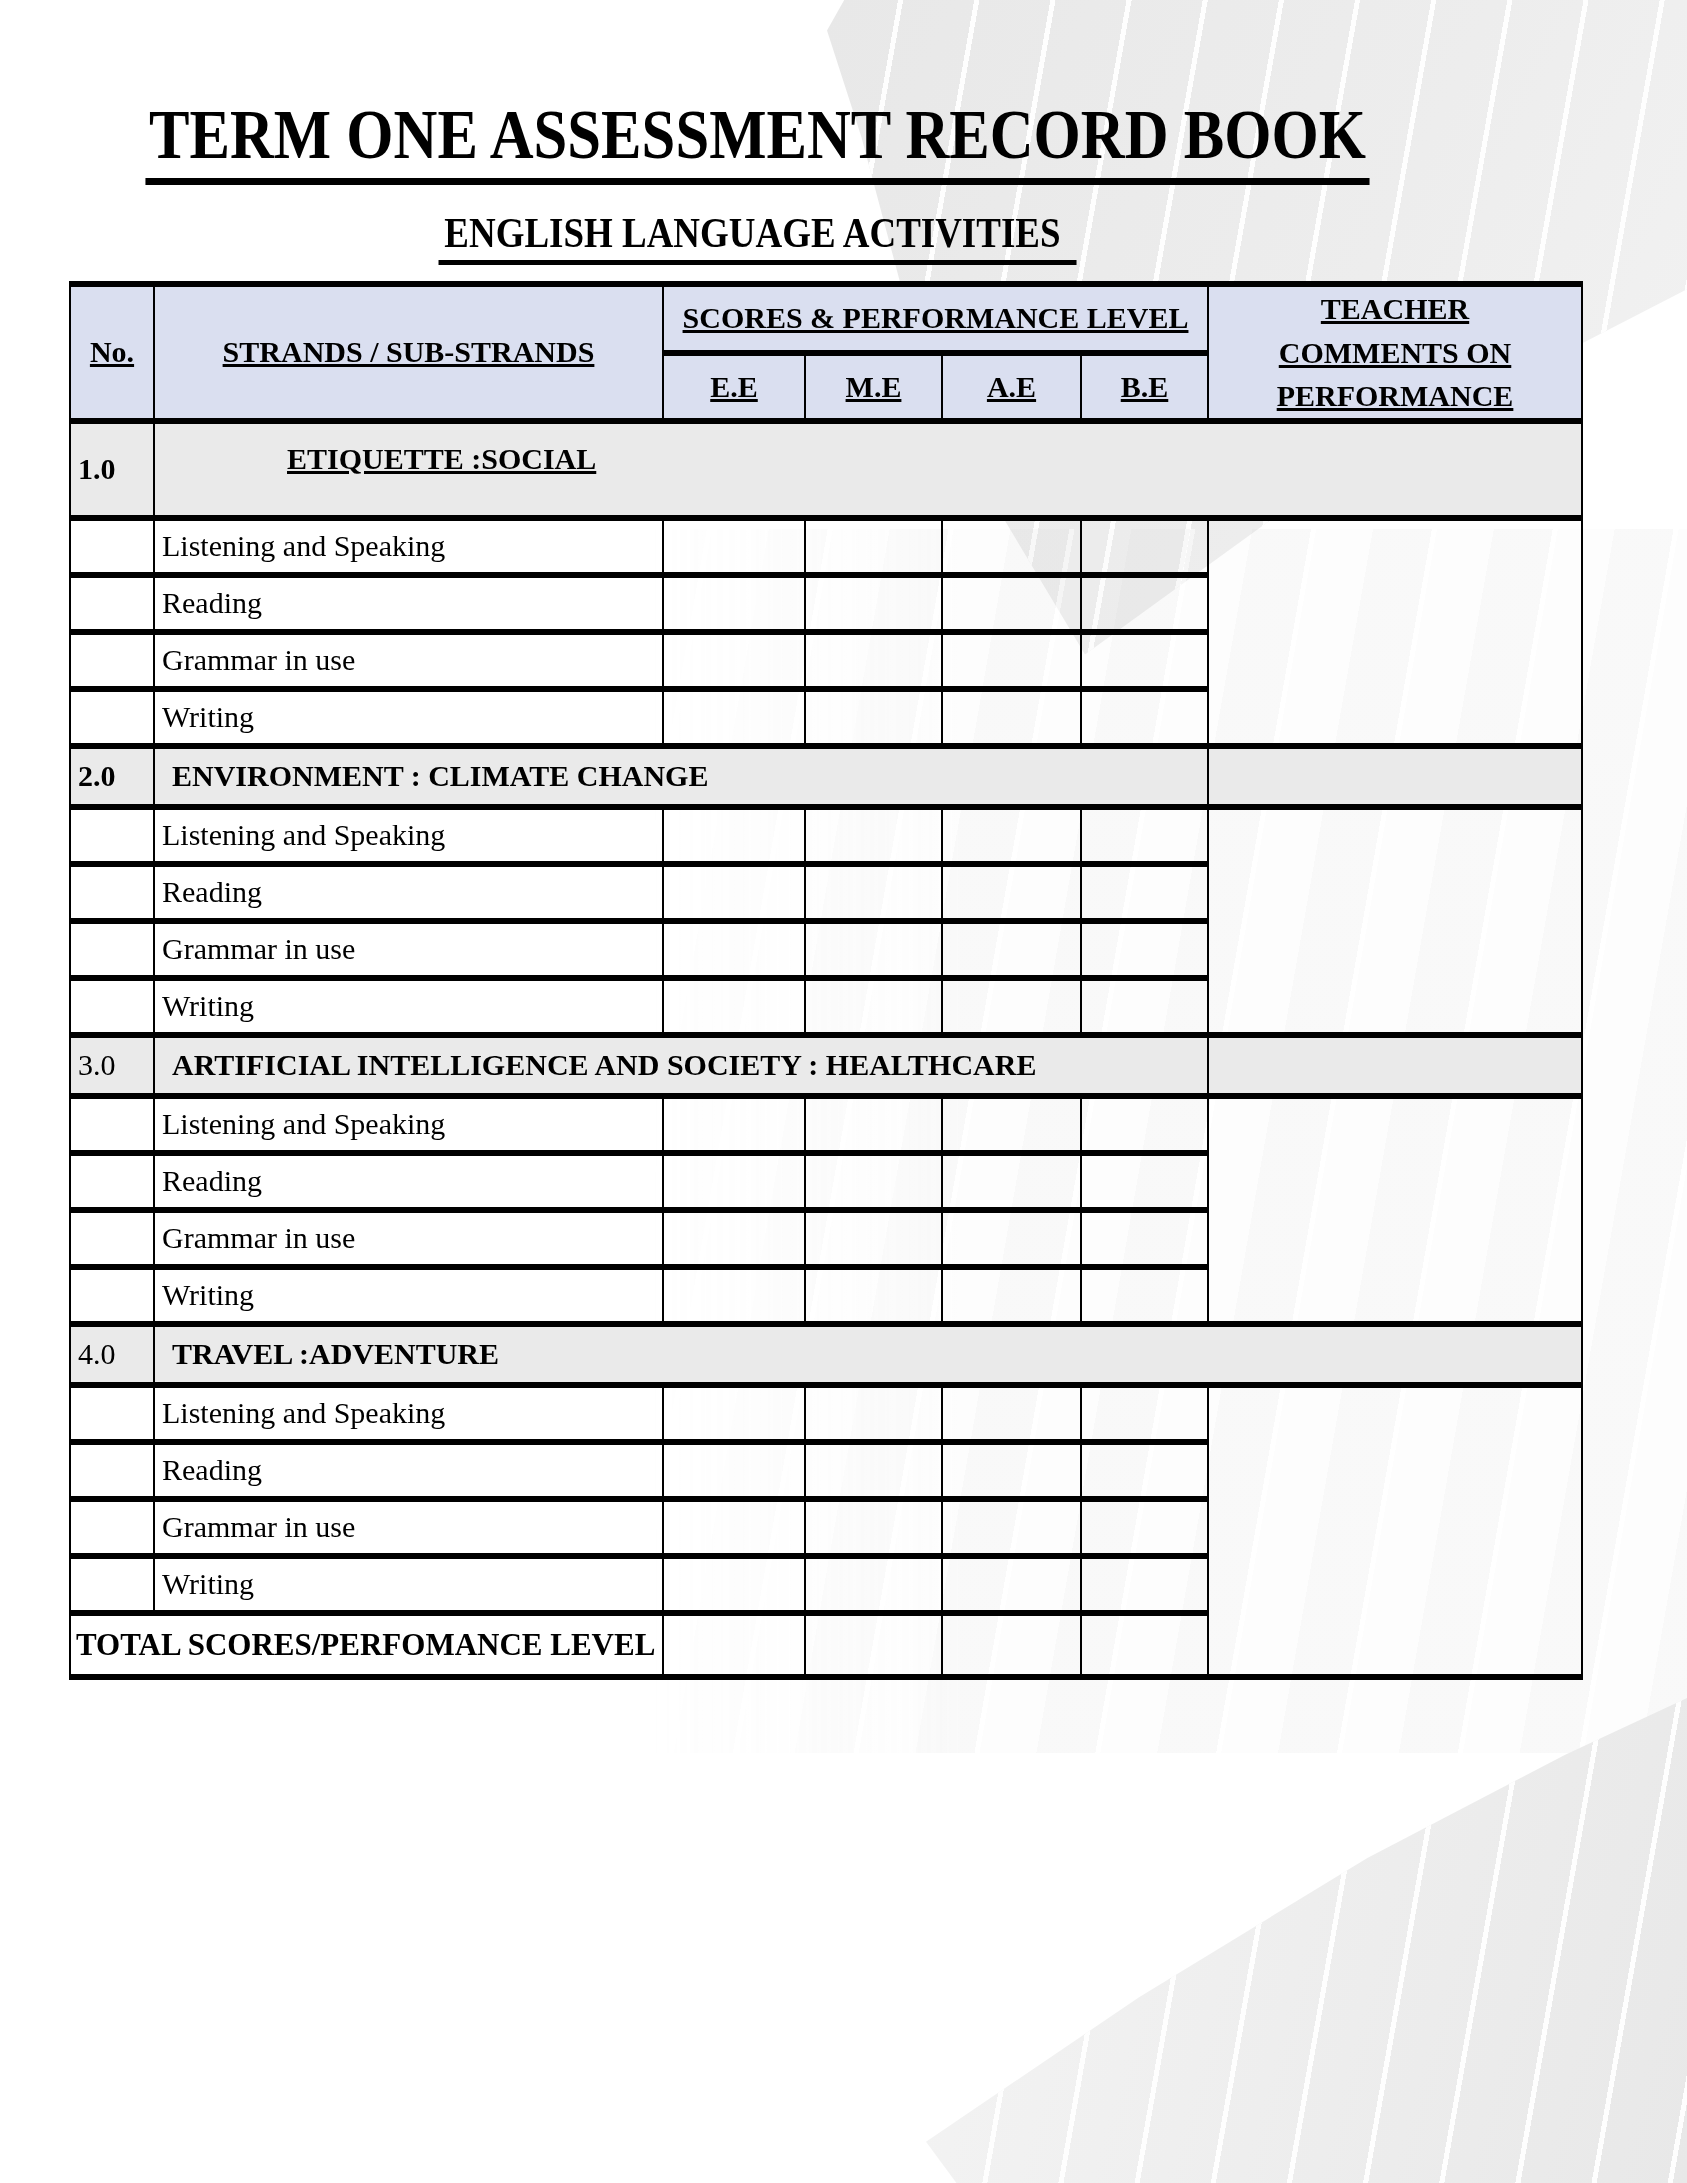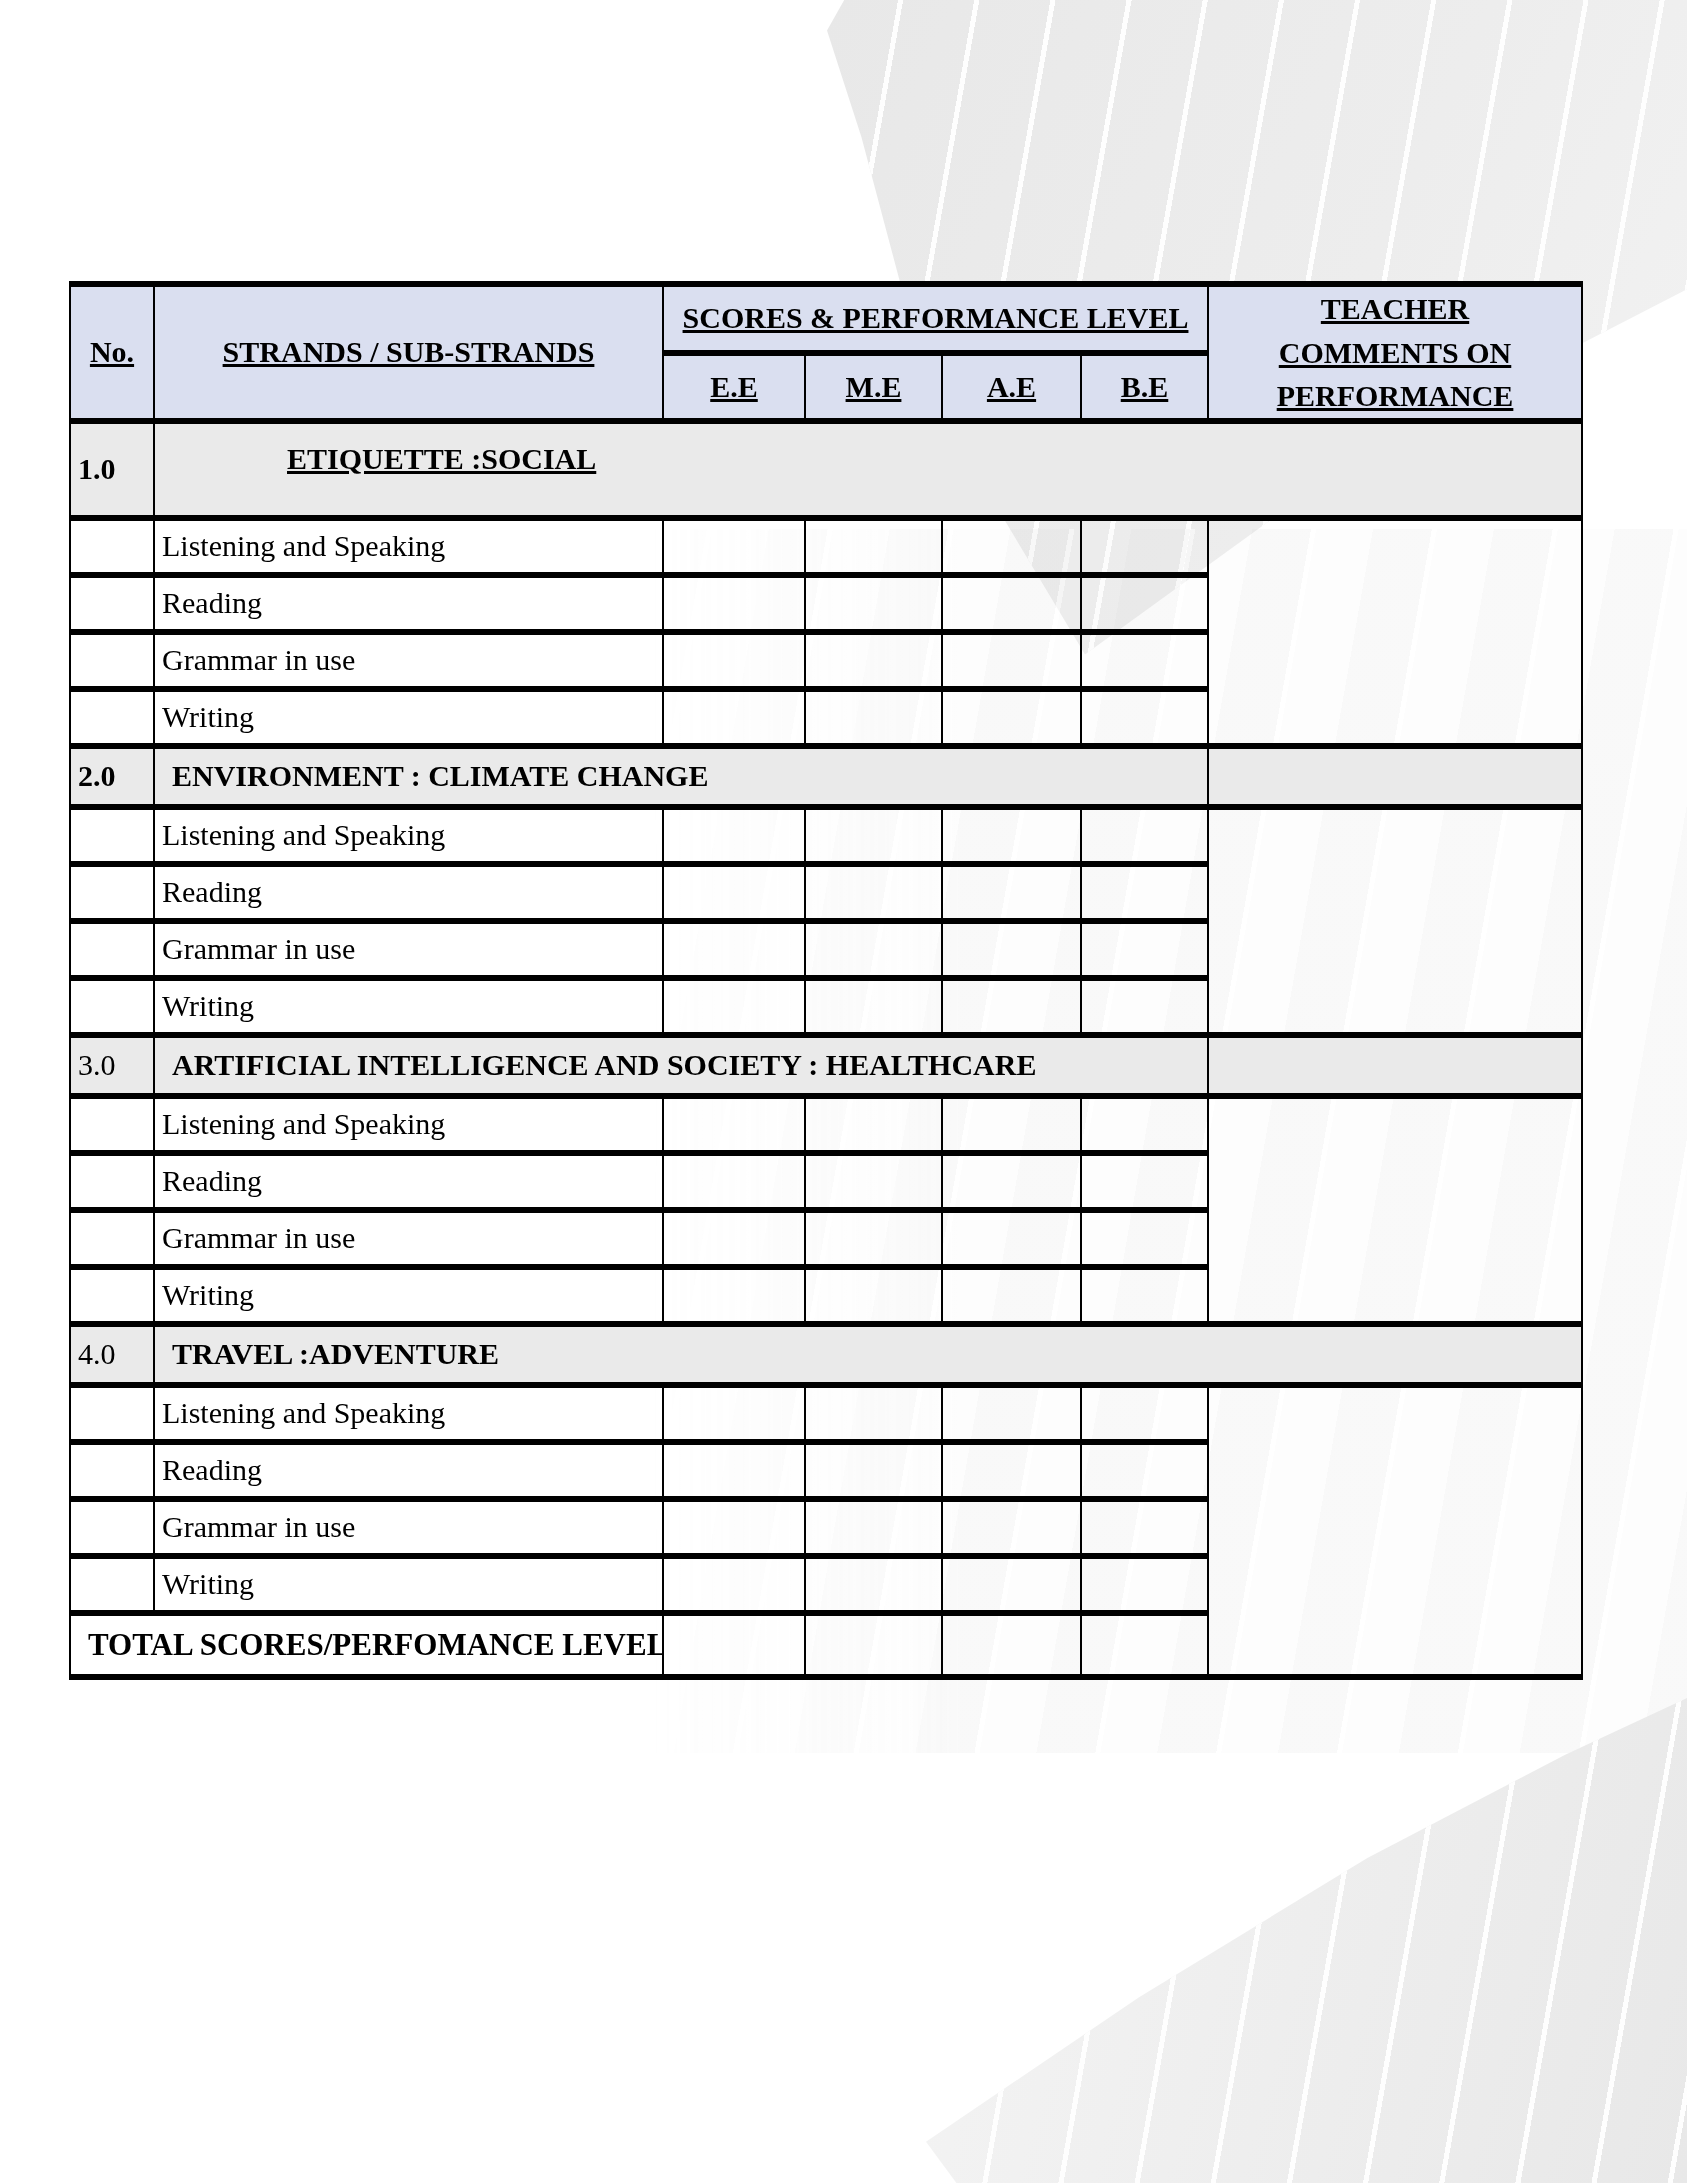--- a/index.html
+++ b/index.html
@@ -87,33 +87,39 @@
   tr.sec td{background:var(--section-bg);font-weight:700;}
   td.no{text-align:left;padding-left:7px;}
   td.no.regular{font-weight:400;}
   td.sec-title{text-align:left;padding-left:17px;}
   td.sec-title.indent{padding-left:132px;vertical-align:top;padding-top:18.5px;text-decoration:underline;}
   tr.sub{height:57px;}
   td.strand{text-align:left;padding-left:7px;font-weight:400;}
   td.score-cell{background:transparent;}
   td.comments-cell{background:transparent;}
   tr.total{height:64px;}
-  td.total-label{font-weight:700;text-align:left;padding-left:17px;font-size:31px;white-space:nowrap;}
+  td.total-label{font-weight:700;text-align:left;padding-left:5px;font-size:31px;white-space:nowrap;}
 </style>
 </head>
 <body>
 
 <div class="page">
 
   <div class="bg-layer bg-top-right"></div>
   <div class="bg-layer bg-mid"></div>
   <div class="bg-layer bg-bottom-right"></div>
 
   <div class="content">
 
+    <div class="headings">
+      <h1 class="title">TERM ONE ASSESSMENT RECORD BOOK</h1>
+      <div class="subtitle-wrap">
+        <h2 class="subtitle">ENGLISH LANGUAGE ACTIVITIES</h2>
+      </div>
+    </div>
 
     <table class="assess">
       <colgroup>
         <col style="width:84px">
           <col style="width:509px">
         <col style="width:142px">
           <col style="width:137px">
         <col style="width:139px">
           <col style="width:127px">
         <col style="width:374px">

